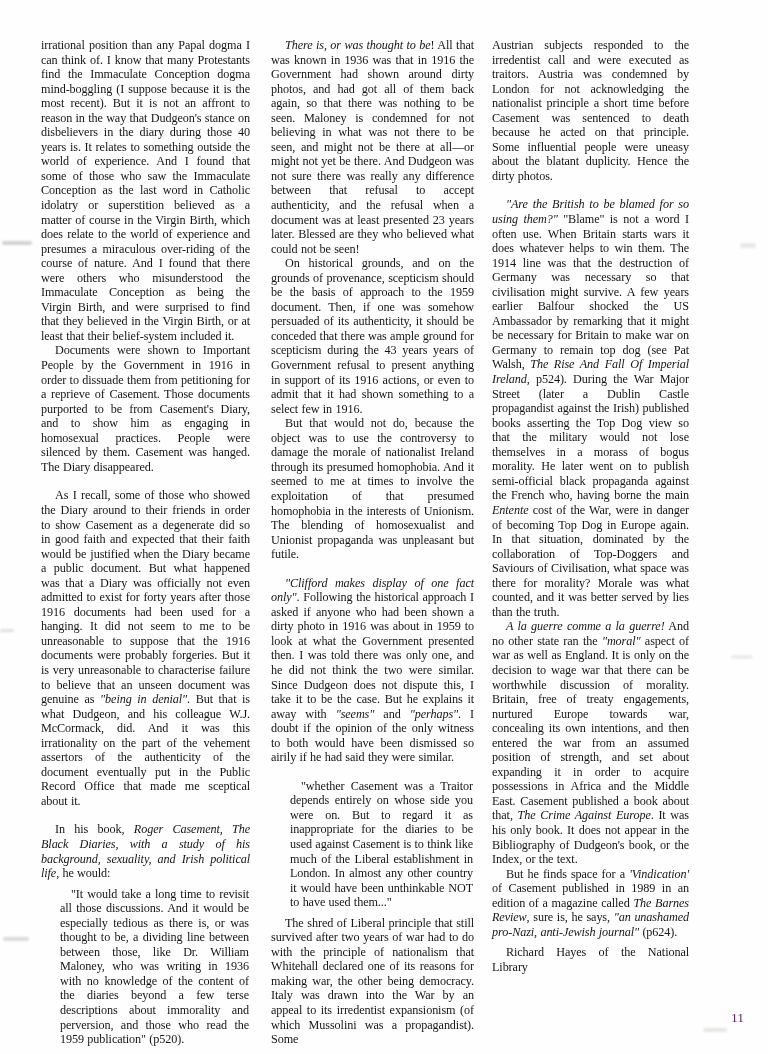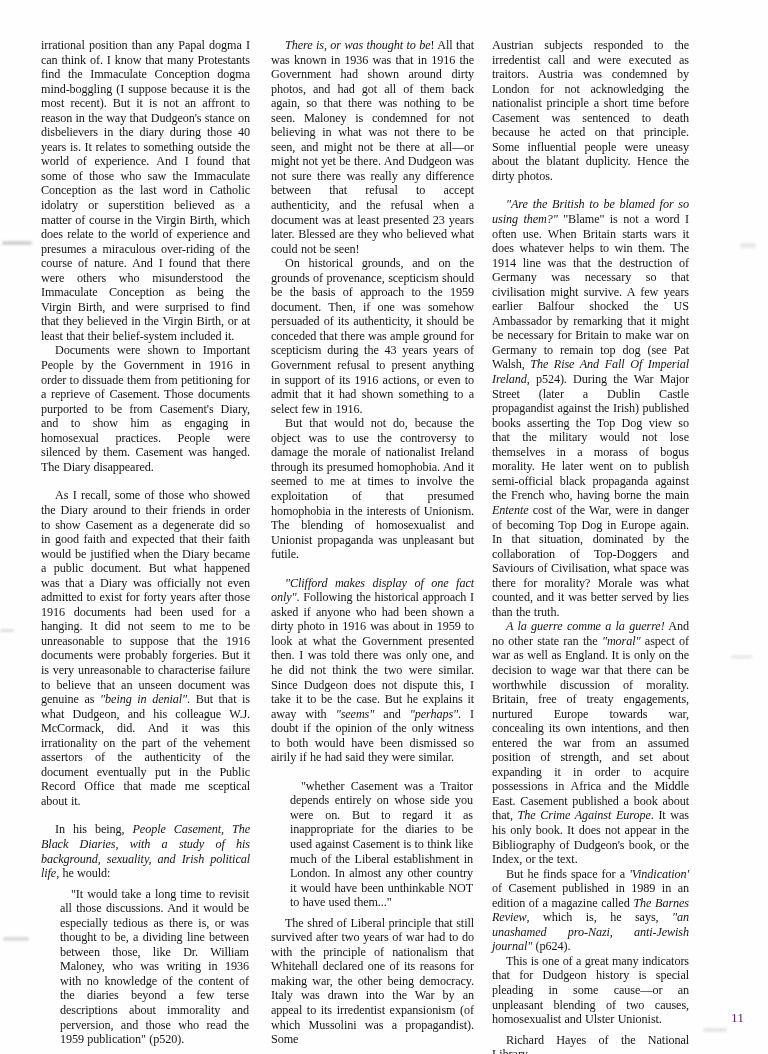--- a/index.html
+++ b/index.html
@@ -46,37 +46,36 @@
 </style>
 </head>
 <body>
 
 <div class="page">
   <div class="columns">
     <div class="col col-1">
         <p class="flush"><span>irrational position than any Papal dogma I can think of.  I know that many Protestants find the Immaculate Conception dogma mind-boggling (I suppose because it is the most recent).  But it is not an affront to reason in the way that Dudgeon's stance on disbelievers in the diary during those 40 years is.  It relates to something outside the world of experience.  And I found that some of those who saw the Immaculate Conception as the last word in Catholic idolatry or superstition believed as a matter of course in the Virgin Birth, which does relate to the world of experience and presumes a miraculous over-riding of the course of nature.  And I found that there were others who misunderstood the Immaculate Conception as being the Virgin Birth, and were surprised to find that they believed in the Virgin Birth, or at least that their belief-system included it.</span></p>
         <p class="indent"><span>Documents were shown to Important People by the Government in 1916 in order to dissuade them from petitioning for a reprieve of Casement.  Those documents purported to be from Casement's Diary, and to show him as engaging in homosexual practices.  People were silenced by them.  Casement was hanged.  The Diary disappeared.</span></p>
         <p class="indent gap-full"><span>As I recall, some of those who showed the Diary around to their friends in order to show Casement as a degenerate did so in good faith and expected that their faith would be justified when the Diary became a public document.  But what happened was that a Diary was officially not even admitted to exist for forty years after those 1916 documents had been used for a hanging.  It did not seem to me to be unreasonable to suppose that the 1916 documents were probably forgeries.  But it is very unreasonable to characterise failure to believe that an unseen document was genuine as </span><span class="it">"being in denial"</span><span>.  But that is what Dudgeon, and his colleague W.J. McCormack, did.  And it was this irrationality on the part of the vehement assertors of the authenticity of the document eventually put in the Public Record Office that made me sceptical about it.</span></p>
-        <p class="indent gap-full"><span>In his being, </span><span class="it">People Casement, The Black Diaries, with a study of his background, sexuality, and Irish political life</span><span>, he would:</span></p>
+        <p class="indent gap-full"><span>In his book, </span><span class="it">Roger Casement, The Black Diaries, with a study of his background, sexuality, and Irish political life</span><span>, he would:</span></p>
         <p class="quote gap-small"><span>"It would take a long time to revisit all those discussions.  And it would be especially tedious as there is, or was thought to be, a dividing line between between those, like Dr. William Maloney, who was writing in 1936 with no knowledge of the content of the diaries beyond a few terse descriptions about immorality and perversion, and those who read the 1959 publication"  (p520).</span></p>
       </div>
     <div class="col col-2">
         <p class="indent"><span class="it">There is, or was thought to be</span><span>!  All that was known in 1936 was that in 1916 the Government had shown around dirty photos, and had got all of them back again, so that there was nothing to be seen.  Maloney is condemned for not believing in what was not there to be seen, and might not be there at all—or might not yet be there.  And Dudgeon was not sure there was really any difference between that refusal to accept authenticity, and the refusal when a document was at least presented 23 years later.  Blessed are they who believed what could not be seen!</span></p>
         <p class="indent"><span>On historical grounds, and on the grounds of provenance, scepticism should be the basis of approach to the 1959 document.  Then, if one was somehow persuaded of its authenticity, it should be conceded that there was ample ground for scepticism during the 43 years years of Government refusal to present anything in support of its 1916 actions, or even to admit that it had shown something to a select few in 1916.</span></p>
         <p class="indent"><span>But that would not do, because the object was to use the controversy to damage the morale of nationalist Ireland through its presumed homophobia.  And it seemed to me at times to involve the exploitation of that presumed homophobia in the interests of Unionism.  The blending of homosexualist and Unionist propaganda was unpleasant but futile.</span></p>
         <p class="indent gap-full"><span class="it">"Clifford makes display of one fact only"</span><span>.  Following the historical approach I asked if anyone who had been shown a dirty photo in 1916 was about in 1959 to look at what the Government presented then.  I was told there was only one, and he did not think the two were similar.  Since Dudgeon does not dispute this, I take it to be the case.  But he explains it away with </span><span class="it">"seems"</span><span> and </span><span class="it">"perhaps"</span><span>.  I doubt if the opinion of the only witness to both would have been dismissed so airily if he had said they were similar.</span></p>
         <p class="quote gap-full"><span>"whether Casement was a Traitor depends entirely on whose side you were on.  But to regard it as inappropriate for the diaries to be used against Casement is to think like much of the Liberal establishment in London.  In almost any other country it would have been unthinkable NOT to have used them..."</span></p>
         <p class="indent gap-small"><span>The shred of Liberal principle that still survived after two years of war had to do with the principle of nationalism that Whitehall declared one of its reasons for making war, the other being democracy.  Italy was drawn into the War by an appeal to its irredentist expansionism (of which Mussolini was a propagandist).  Some</span></p>
       </div>
     <div class="col col-3">
         <p class="flush"><span>Austrian subjects responded to the irredentist call and were executed as traitors.  Austria was condemned by London for not acknowledging the nationalist principle a short time before Casement was sentenced to death because he acted on that principle.  Some influential people were uneasy about the blatant duplicity.  Hence the dirty photos.</span></p>
         <p class="indent gap-full"><span class="it">"Are the British to be blamed for so using them?"</span><span>  "Blame" is not a word I often use.  When Britain starts wars it does whatever helps to win them.  The 1914 line was that the destruction of Germany was necessary so that civilisation might survive.  A few years earlier Balfour shocked the US Ambassador by remarking that it might be necessary for Britain to make war on Germany to remain top dog (see Pat Walsh, </span><span class="it">The Rise And Fall Of Imperial Ireland</span><span>, p524).  During the War Major Street (later a Dublin Castle propagandist against the Irish) published books asserting the Top Dog view so that the military would not lose themselves in a morass of bogus morality.  He later went on to publish semi-official black propaganda against the French who, having borne the main </span><span class="it">Entente</span><span> cost of the War, were in danger of becoming Top Dog in Europe again.  In that situation, dominated by the collaboration of Top-Doggers and Saviours of Civilisation, what space was there for morality?  Morale was what counted, and it was better served by lies than the truth.</span></p>
         <p class="indent"><span class="it">A la guerre comme a la guerre!</span><span>  And no other state ran the </span><span class="it">"moral"</span><span> aspect of war as well as England.  It is only on the decision to wage war that there can be worthwhile discussion of morality.  Britain, free of treaty engagements, nurtured Europe towards war, concealing its own intentions, and then entered the war from an assumed position of strength, and set about expanding it in order to acquire possessions in Africa and the Middle East.  Casement published a book about that, </span><span class="it">The Crime Against Europe</span><span>.  It was his only book.  It does not appear in the Bibliography of Dudgeon's book, or the Index, or the text.</span></p>
-        <p class="indent"><span>But he finds space for a </span><span class="it">'Vindication'</span><span> of Casement published in 1989 in an edition of a magazine called </span><span class="it">The Barnes Review</span><span>, which is, he says, </span><span class="it">"an unashamed pro-Nazi, anti-Jewish journal"</span><span>  (p624).</span></p>
-        <p class="indent"><span>This is one of a great many indicators that for Dudgeon history is special pleading in some cause—or an unpleasant blending of two causes, homosexualist and Ulster Unionist.</span></p>
+        <p class="indent"><span>But he finds space for a </span><span class="it">'Vindication'</span><span> of Casement published in 1989 in an edition of a magazine called </span><span class="it">The Barnes Review</span><span>, sure is, he says, </span><span class="it">"an unashamed pro-Nazi, anti-Jewish journal"</span><span>  (p624).</span></p>
         <p class="byline gap-small"><span>Richard Hayes of the National Library</span></p>
       </div>
   </div>
 </div>
 
 <div class="page-number">11</div>
 
 <div class="artifact a1"></div>
 <div class="artifact a2"></div>
 <div class="artifact a3"></div>

